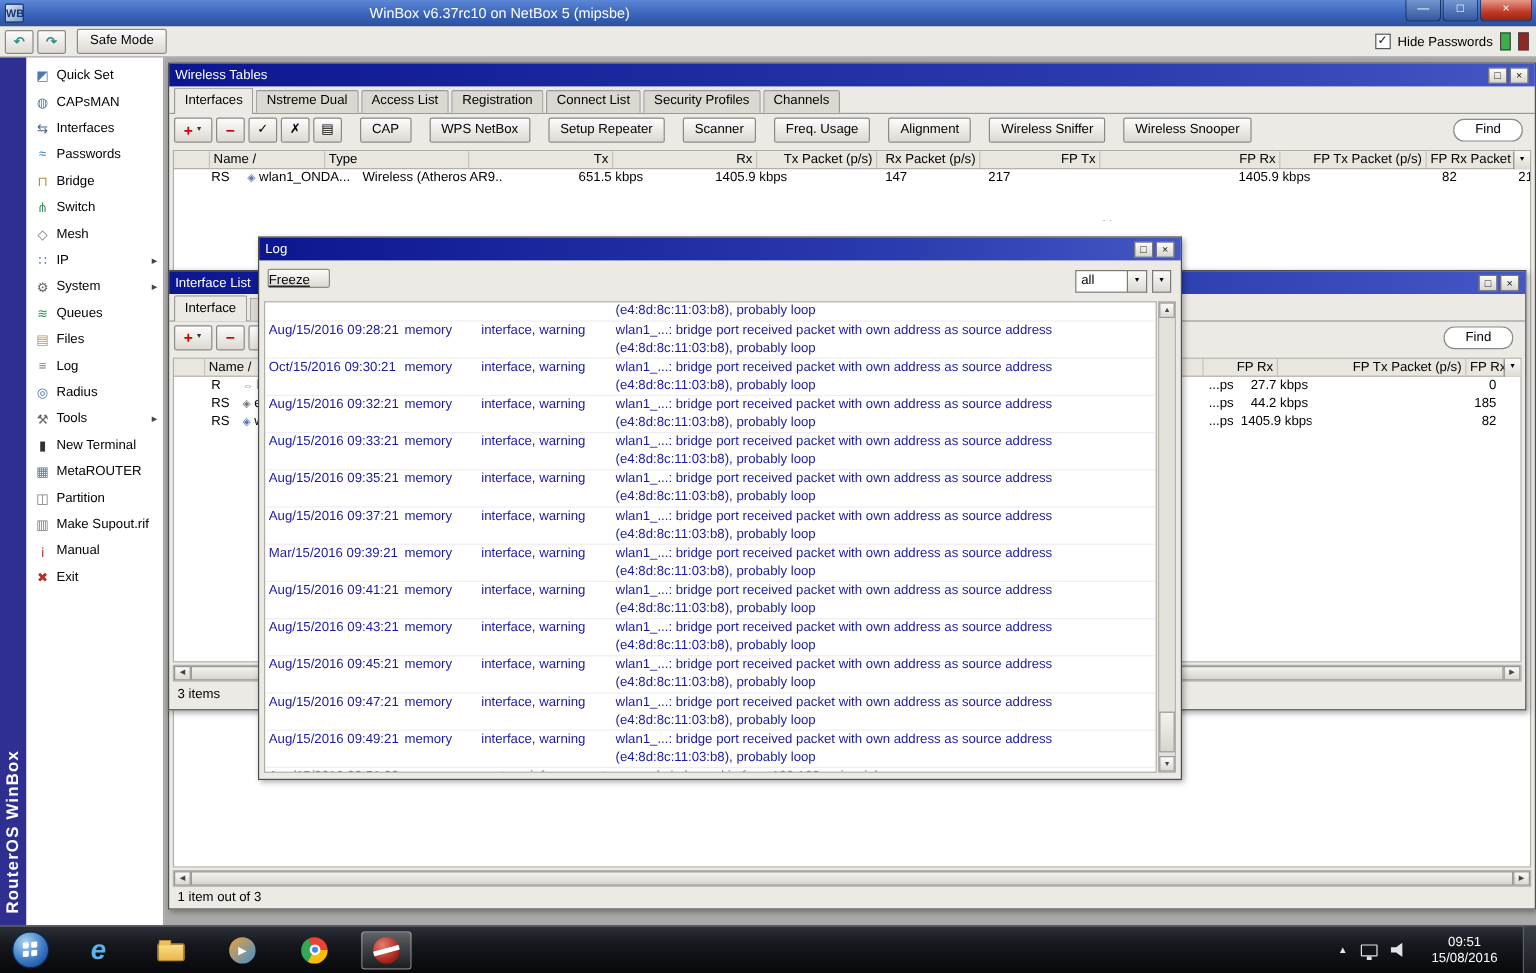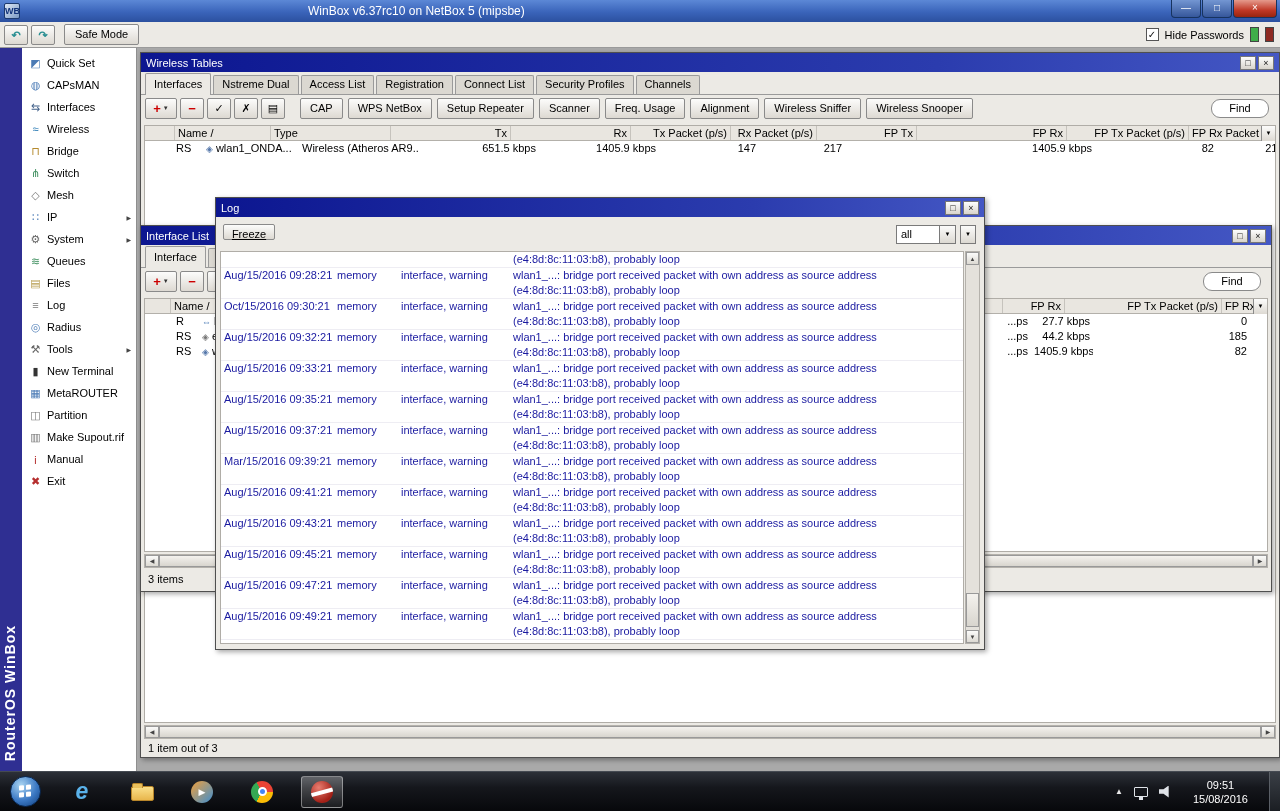--- a/index.html
+++ b/index.html
@@ -79,21 +79,21 @@
   .hscroll{position:absolute;left:3px;right:3px;height:14px;background:#e4e1db;border:1px solid #b5b2ac;}
   .sbtn{position:absolute;top:0;width:14px;height:12px;background:linear-gradient(#fbfbfa,#dcd9d2);
     border:1px solid #999;font-size:6px;line-height:11px;text-align:center;color:#444;}
   .sbtn.left{left:0;} .sbtn.right{right:0;}
   .hthumb{position:absolute;left:14px;right:14px;top:0;height:12px;background:linear-gradient(#f4f2ee,#d8d5ce);
     border:1px solid #999;}
   .wstatus{position:absolute;left:7px;white-space:nowrap;}
 
   
   .freeze-btn{position:absolute;left:7px;top:26px;width:52px;height:16px;background:linear-gradient(#fcfcfb,#ddd9d2);
-    border:1px solid #8a8a8a;border-radius:2px;text-align:center;line-height:18px;text-decoration:underline;}
+    border:1px solid #8a8a8a;border-radius:2px;line-height:18px;text-decoration:underline;}
   .log-filter{position:absolute;right:28px;top:27px;display:flex;height:19px;}
   .lf-value{width:44px;background:#fff;border:1px solid #7a7a7a;padding:2px 4px;}
   .lf-btn{width:16px;background:linear-gradient(#fbfbfa,#dcd9d2);border:1px solid #7a7a7a;border-left:none;
     font-size:6px;text-align:center;line-height:17px;}
   .lf-extra{position:absolute;right:8px;top:27px;width:16px;height:19px;background:linear-gradient(#fbfbfa,#dcd9d2);
     border:1px solid #7a7a7a;font-size:6px;text-align:center;line-height:17px;}
   .log-list{position:absolute;left:4px;right:20px;top:53px;bottom:5px;background:#fff;
     border:1px solid #b0ada7;overflow:hidden;color:#1a1aa0;}
   .log-line{display:flex;height:15px;line-height:15px;}
   .lc-time{width:116px;padding-left:3px;flex:0 0 116px;white-space:nowrap;overflow:hidden;}
@@ -185,21 +185,21 @@
       <div class="menu-item">
         <span class="mi-icon" style="color: rgb(74, 122, 181);">◍</span>
         <span class="mi-label">CAPsMAN</span>
       </div>
       <div class="menu-item">
         <span class="mi-icon" style="color: rgb(70, 100, 140);">⇆</span>
         <span class="mi-label">Interfaces</span>
       </div>
       <div class="menu-item">
         <span class="mi-icon" style="color: rgb(46, 125, 181);">≈</span>
-        <span class="mi-label">Wireless</span>
+        <span class="mi-label">Passwords</span>
       </div>
       <div class="menu-item">
         <span class="mi-icon" style="color: rgb(181, 138, 46);">⊓</span>
         <span class="mi-label">Bridge</span>
       </div>
       <div class="menu-item">
         <span class="mi-icon" style="color: rgb(63, 143, 95);">⋔</span>
         <span class="mi-label">Switch</span>
       </div>
       <div class="menu-item">
@@ -290,21 +290,21 @@
         </div>
       <div class="ibtn">
           <span>✓</span>
         </div>
       <div class="ibtn">
           <span>✗</span>
         </div>
       <div class="ibtn">
           <span>▤</span>
         </div>
-      <span style="display:flex;gap:5px;padding-left:12px;">
+      <span style="display:flex;gap:15px;padding-left:12px;">
           <div class="abtn">CAP</div>
           <div class="abtn">WPS NetBox</div>
           <div class="abtn">Setup Repeater</div>
           <div class="abtn">Scanner</div>
           <div class="abtn">Freq. Usage</div>
           <div class="abtn">Alignment</div>
           <div class="abtn">Wireless Sniffer</div>
           <div class="abtn">Wireless Snooper</div>
         </span>
       <div class="find-box">Find</div>

